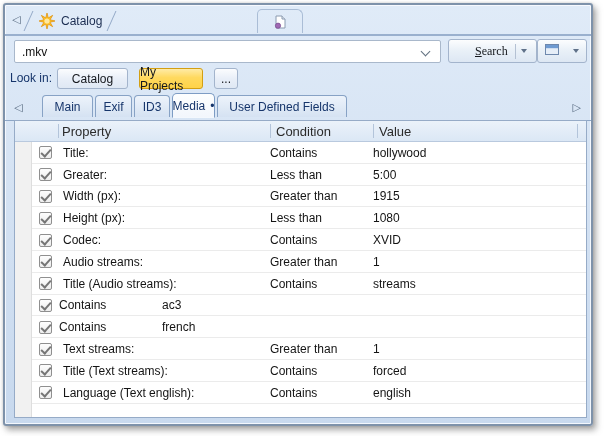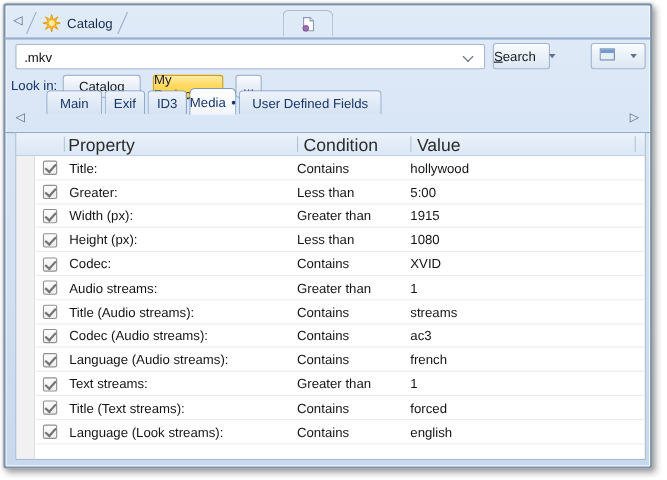--- a/index.html
+++ b/index.html
@@ -49,21 +49,21 @@
     position:absolute;left:417px;top:9px;width:6px;height:6px;
     border-right:1.4px solid #61707f;border-bottom:1.4px solid #61707f;
     transform:rotate(45deg);pointer-events:none;
   }
   .btn{
     position:absolute;top:0;height:24px;box-sizing:border-box;
     background:linear-gradient(180deg,#fcfdfe,#eaf1f8 45%,#dde7f3);
     border:1px solid #a3b4cc;border-radius:3px;
     display:flex;align-items:center;font-size:12px;color:#15181d;cursor:default;
   }
-  .search-btn{left:443px;width:52px;padding:0 6px 0 0;}
+  .search-btn{left:443px;width:89px;padding:0 6px 0 26px;font-family:Liberation Serif, serif;}
   .search-btn .btn-label{display:inline-block;}
   .search-btn .btn-label::first-letter{text-decoration:underline;}
   .vsep{width:1px;height:15px;background:#b4c1d3;margin:0 5px 0 7px;}
   .drop-arrow{width:0;height:0;border-left:3.5px solid transparent;border-right:3.5px solid transparent;border-top:4px solid #5f7189;}
   .view-btn{left:532px;width:50px;padding:0 7px;justify-content:space-between;}
   
   .lookin-row{position:absolute;left:0;top:62px;right:0;height:24px;}
   .lookin-label{position:absolute;left:5px;top:4px;font-size:12px;color:#16356b;}
   .chip{
     position:absolute;top:1px;height:21px;box-sizing:border-box;border-radius:3px;
@@ -75,21 +75,21 @@
   .chip-selected{
     left:134px;width:64px;
     background:linear-gradient(180deg,#ffeba6,#ffd95f 45%,#ffd348);
     border:1px solid #d39f13;
   }
   .chip-dots{left:209px;width:24px;}
   
   .filter-strip{position:absolute;left:0;top:88px;right:0;height:27px;border-bottom:1px solid #8da6c6;}
   .filter-strip .scroll-left{left:9px;top:9px;}
   .filter-strip .scroll-right{right:10px;top:9px;}
-  .ftabs{position:absolute;left:37px;bottom:16px;display:flex;align-items:flex-end;}
+  .ftabs{position:absolute;left:37px;bottom:3px;display:flex;align-items:flex-end;}
   .ftab{
     box-sizing:border-box;height:22px;margin-right:2px;padding:0 4px;
     display:flex;align-items:center;justify-content:center;
     background:linear-gradient(180deg,#edf3fb,#d5e2f2);
     border:1px solid #87a2c5;border-bottom:none;border-radius:4px 4px 0 0;
     font-size:12px;color:#16356b;cursor:default;white-space:nowrap;
   }
   .ftab.active{
     height:25px;z-index:2;margin-bottom:-1px;
     background:linear-gradient(180deg,#fdfefe,#f2f6fc);
@@ -98,21 +98,21 @@
   }
   .ftab .marker{margin-left:5px;}
   
   .table{
     position:absolute;left:9px;top:115px;width:573px;height:298px;box-sizing:border-box;
     background:#fff;border:1px solid #96abc7;
   }
   .thead{
     position:absolute;left:0;top:0;right:0;height:20px;
     background:linear-gradient(180deg,#ebf2fa,#dbe7f5);
-    border-bottom:1px solid #b9c9de;font-size:16px;color:#2b2b2b;
+    border-bottom:1px solid #b9c9de;font-size:13px;color:#2b2b2b;
   }
   .thead .hlbl{position:absolute;top:3px;}
   .h-prop{left:47px;} .h-cond{left:261px;} .h-val{left:364px;}
   .hsep{position:absolute;top:3px;width:1px;height:14px;background:#b3c4da;}
   .hs1{left:43px;} .hs2{left:255px;} .hs3{left:358px;} .hs4{right:8px;}
   .tbody{
     position:absolute;left:0;top:21px;right:0;bottom:0;overflow:hidden;
     background:linear-gradient(90deg,#f1f1f1 0,#f1f1f1 16px,#dedede 16px,#dedede 17px,#ffffff 17px);
   }
   .t-row{position:relative;height:21.8px;display:flex;align-items:center;font-size:12px;color:#141414;}
@@ -294,30 +294,28 @@
     </div>
     <div class="cell prop">Title (Audio streams):</div>
     <div class="cell cond">Contains</div>
     <div class="cell val">streams</div>
   </div>
         <div class="t-row">
     <div class="cell gutter"></div>
     <div class="cell check">
       <span class="checkbox checked"></span>
     </div>
-    <div class="cell prop">Codec (Audio streams):</div>
     <div class="cell cond">Contains</div>
     <div class="cell val">ac3</div>
   </div>
         <div class="t-row">
     <div class="cell gutter"></div>
     <div class="cell check">
       <span class="checkbox checked"></span>
     </div>
-    <div class="cell prop">Language (Audio streams):</div>
     <div class="cell cond">Contains</div>
     <div class="cell val">french</div>
   </div>
         <div class="t-row">
     <div class="cell gutter"></div>
     <div class="cell check">
       <span class="checkbox checked"></span>
     </div>
     <div class="cell prop">Text streams:</div>
     <div class="cell cond">Greater than</div>
@@ -330,20 +328,20 @@
     </div>
     <div class="cell prop">Title (Text streams):</div>
     <div class="cell cond">Contains</div>
     <div class="cell val">forced</div>
   </div>
         <div class="t-row">
     <div class="cell gutter"></div>
     <div class="cell check">
       <span class="checkbox checked"></span>
     </div>
-    <div class="cell prop">Language (Look streams):</div>
+    <div class="cell prop">Language (Text english):</div>
     <div class="cell cond">Contains</div>
     <div class="cell val">english</div>
   </div>
       </div>
   </div>
 
 </div>
 
 </body></html>

